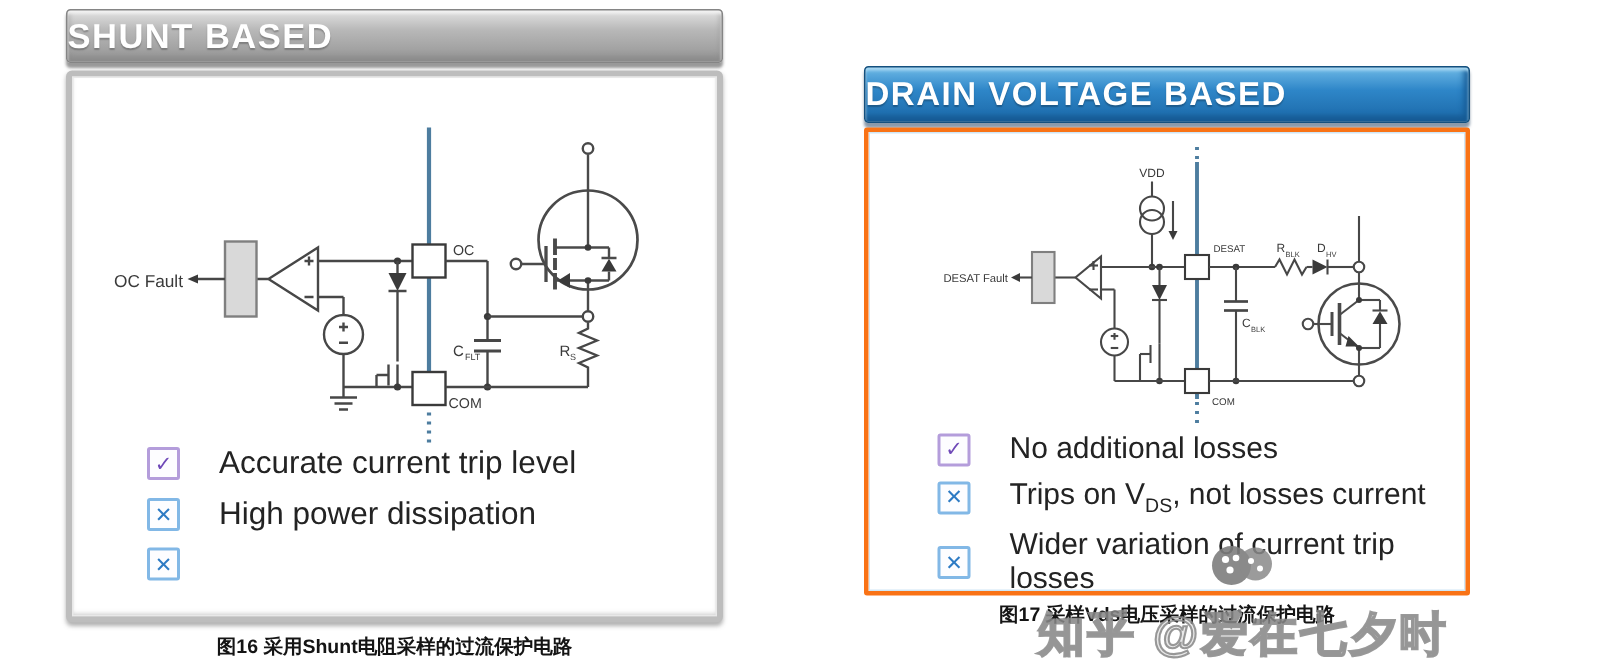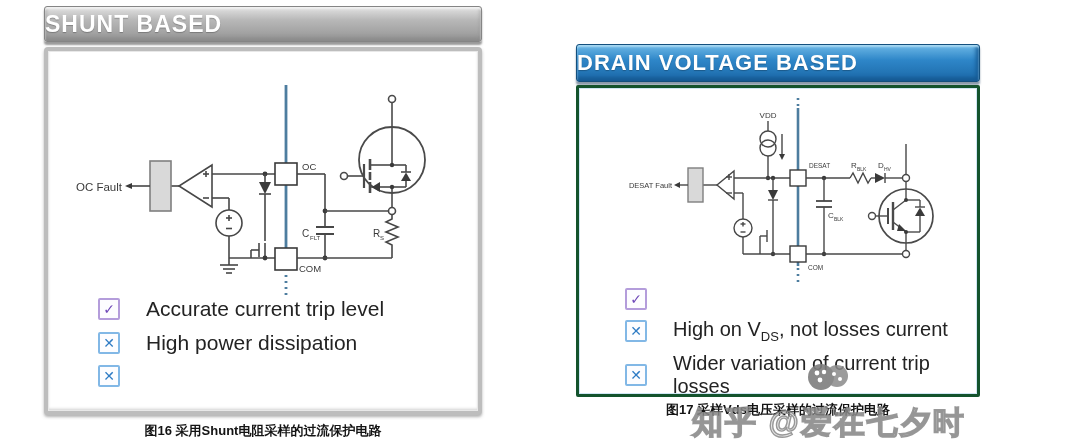--- a/index.html
+++ b/index.html
@@ -18,21 +18,21 @@
   .hdr-gray{background:linear-gradient(#e2e2e2,#b8b8b8 38%,#a0a0a0 80%,#949494);
        border:1px solid #858585;
        box-shadow:inset 0 2px 2px #f2f2f2,inset 0 -3px 4px #8a8a8a,0 3px 2px rgba(70,70,70,.55);}
   .hdr-blue{height:36px;background:linear-gradient(#6db8e6,#2e86c8 42%,#2070b0 85%,#1a5f98);
        border:1px solid #14507e;font-size:22px;
        box-shadow:inset 0 2px 2px #a8d8f2,inset -3px -3px 4px #155a94,0 3px 2px rgba(40,70,100,.55);}
 
   .pbody{position:relative;background:#ffffff;}
   .body-gray{margin-top:5px;height:360px;border:4px solid #bdbdbd;border-radius:4px;
        box-shadow:inset 0 0 0 1px #e8e8e8,0 2px 3px rgba(100,100,100,.5),inset 0 -2px 3px rgba(120,120,120,.35);}
-  .body-blue{margin-top:3px;height:306px;border:3px solid #14532d;border-radius:2px;
+  .body-blue{margin-top:3px;height:306px;border:3px solid #f97316;border-radius:2px;
        box-shadow:inset 0 0 0 1px #cfe6f5;}
 
   .caption{margin-top:7px;text-align:center;font-size:13px;font-weight:600;color:#141414;}
   .panel-right .caption{margin-top:4px;}
 
   
   .bullets{position:absolute;display:flex;flex-direction:column;}
   .bullets-left{left:50px;top:246px;gap:10px;}
   .bullets-right{left:46px;top:200px;gap:8px;}
   .bullet{display:flex;align-items:center;}
@@ -317,24 +317,25 @@
         <text x="255" y="133" font-size="5">BLK</text>
         <text x="272" y="80" font-size="8">R</text>
         <text x="278" y="83" font-size="5">BLK</text>
         <text x="299" y="80" font-size="8">D</text>
         <text x="305" y="83" font-size="5">HV</text>
       </svg>
 
       <div class="bullets bullets-right">
         <div class="bullet">
           <span class="cb cb-check">✓</span>
+          <span class="bt">No additional losses</span>
         </div>
         <div class="bullet">
           <span class="cb cb-cross">✕</span>
-          <span class="bt"><span>High on V</span><sub>DS</sub><span>, not losses current</span></span>
+          <span class="bt"><span>Trips on V</span><sub>DS</sub><span>, not losses current</span></span>
         </div>
         <div class="bullet">
           <span class="cb cb-cross">✕</span>
           <span class="bt">Wider variation of current trip losses</span>
         </div>
       </div>
     </div>
 
     <div class="caption">图17 采样Vds电压采样的过流保护电路</div>
   </section>

